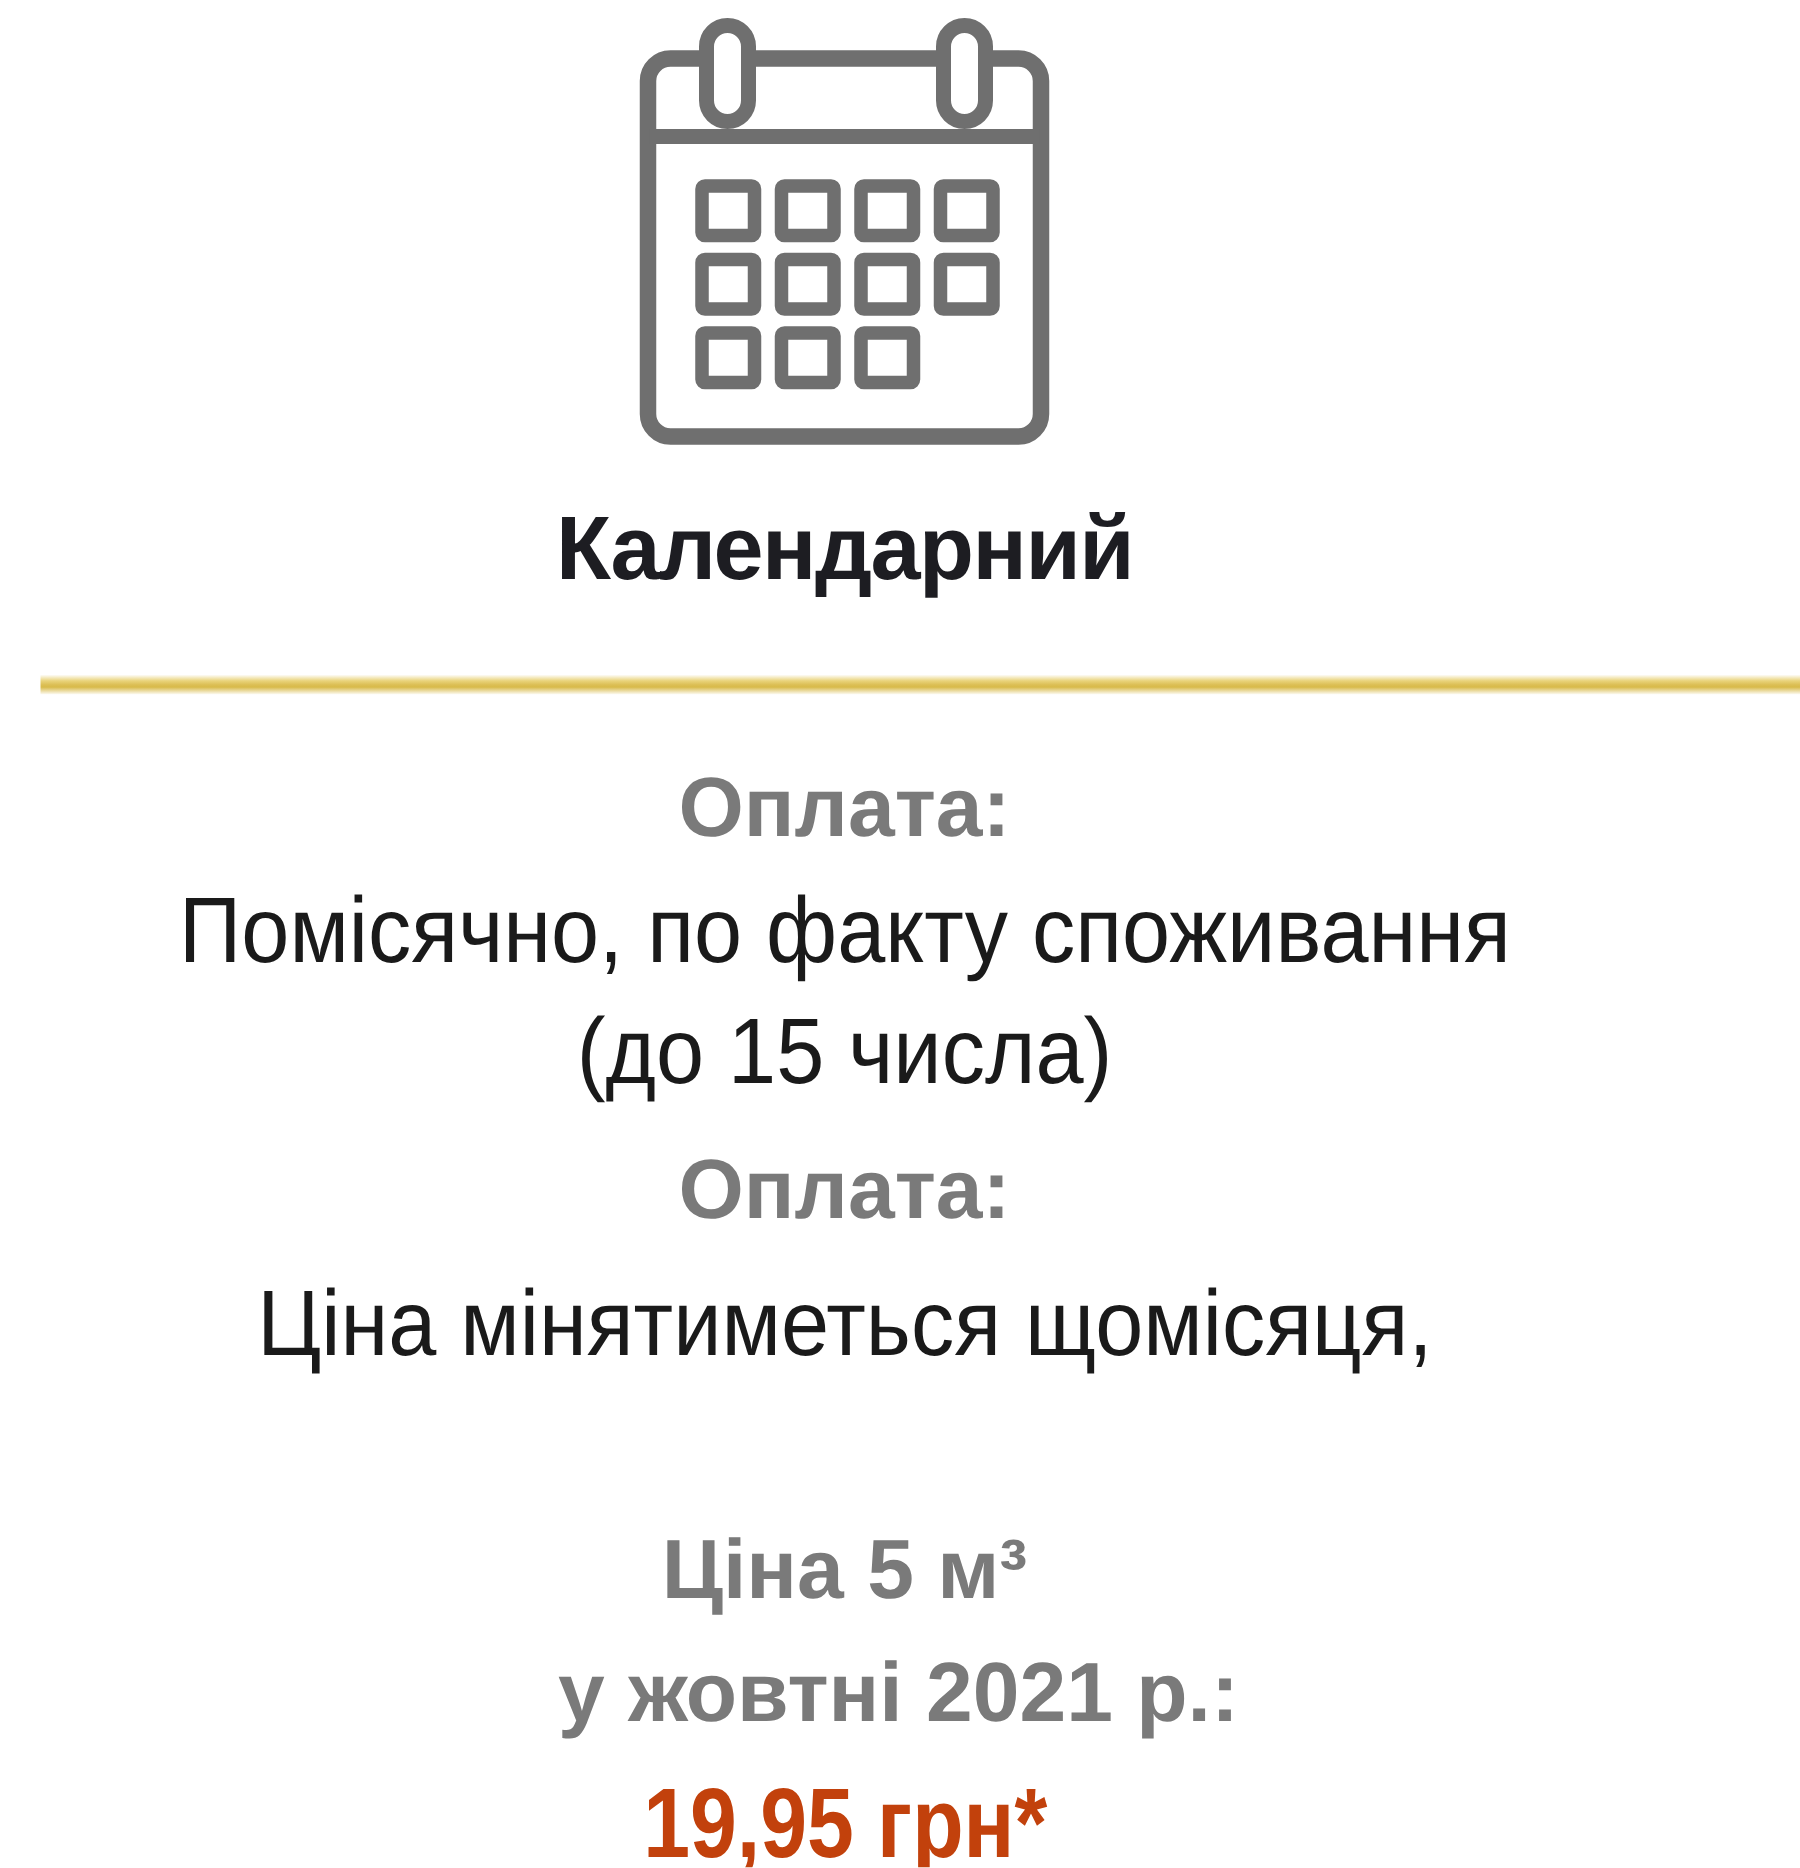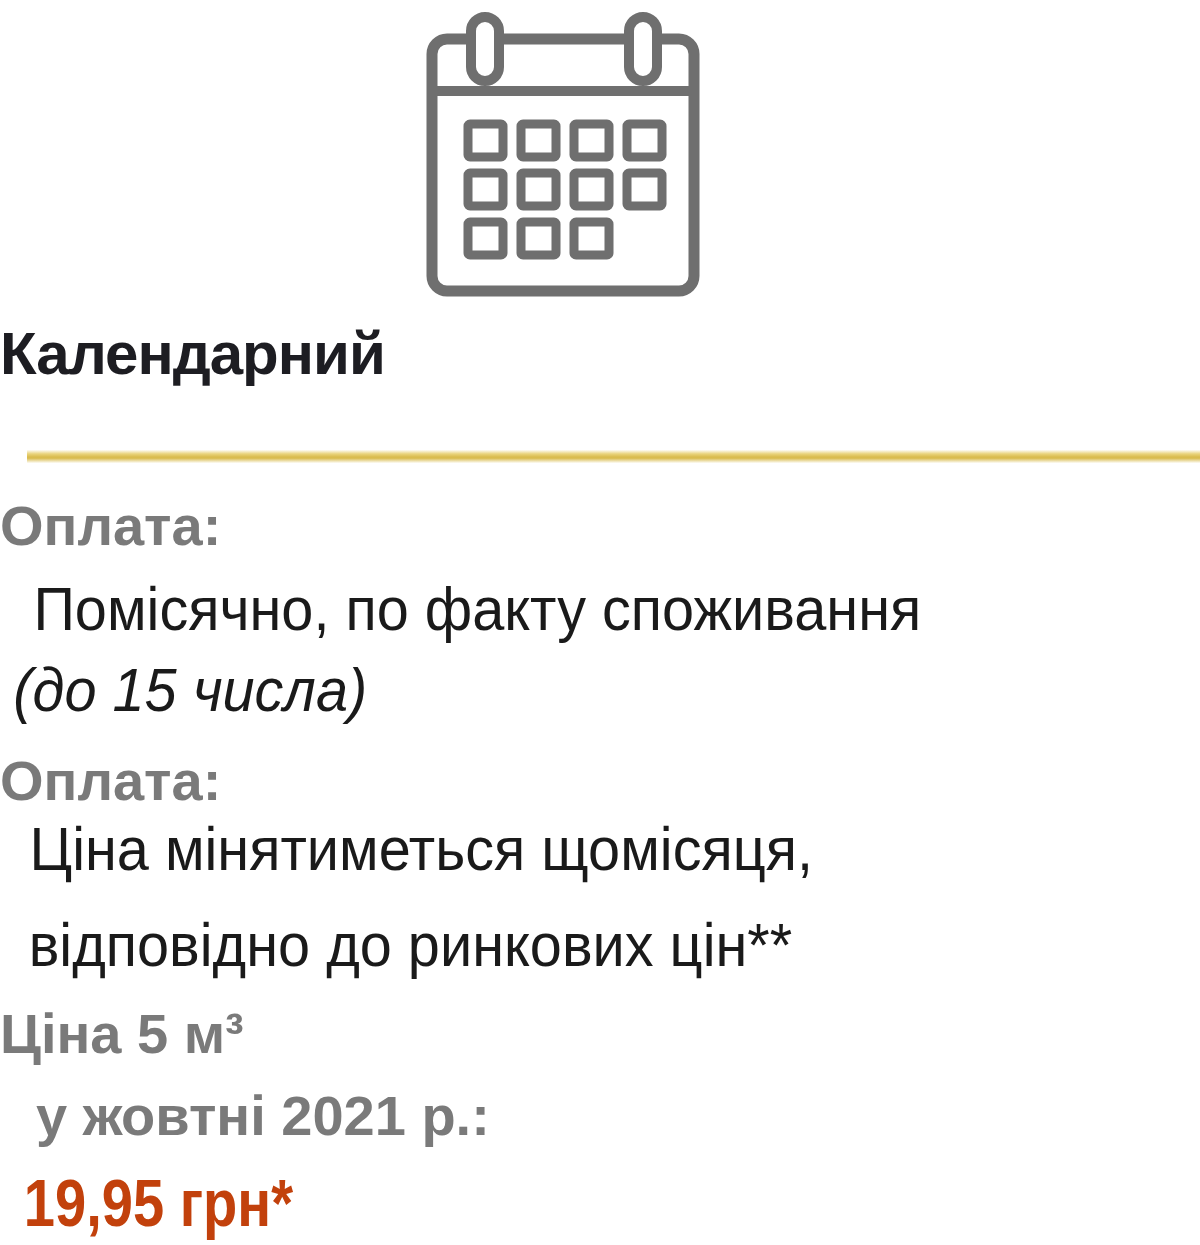--- a/index.html
+++ b/index.html
@@ -19,22 +19,24 @@
     position: absolute;
     left: 424px;
     top: 12px;
     width: 278px;
     height: 286px;
   }
   .row {
     position: absolute;
     left: 0;
     width: 1126px;
+    text-align: center;
     white-space: nowrap;
     line-height: 1;
+    margin-top: 12px;
   }
   .title {
     top: 324px;
     font-size: 60px;
     font-weight: bold;
     color: #1d1d22;
     letter-spacing: -1px;
   }
   .divider {
     position: absolute;
@@ -68,23 +70,23 @@
     font-weight: bold;
     color: #c2410c;
   }
   .price-line .cond {
     display: inline-block;
     transform: scaleX(0.85);
     transform-origin: 50% 50%;
   }
   .r-oplata  { top: 498px; }
   .r-pline1  { top: 578px; }
-  .r-pline2  { top: 659px; font-style: italic; }
+  .r-pline2  { top: 659px; }
   .r-umovy   { top: 753px; }
-  .r-tline1  { top: 818px; }
+  .r-tline1  { top: 840px; }
   .r-tline2  { top: 914px; }
   .r-cina    { top: 1006px; }
   .r-month   { top: 1088px; padding-left: 36px; }
   .r-price   { top: 1170px; }
 </style>
 </head>
 <body>
 
 <div class="stage">
 
@@ -125,23 +127,20 @@
   <div class="row black-line r-pline2">
     <span class="cond">(до 15 числа)</span>
   </div>
 
   <div class="row gray-label r-umovy">Оплата:</div>
 
   <div class="row black-line r-tline1">
     <span class="cond">Ціна мінятиметься щомісяця,</span>
   </div>
 
-  <div class="row black-line r-tline2">
-    <span class="cond">відповідно до ринкових цін**</span>
-  </div>
 
   <div class="row gray-label r-cina">Ціна 5 м³</div>
 
   <div class="row gray-label r-month">у жовтні 2021 р.:</div>
 
   <div class="row price-line r-price">
     <span class="cond">19,95 грн*</span>
   </div>
 
 </div>

